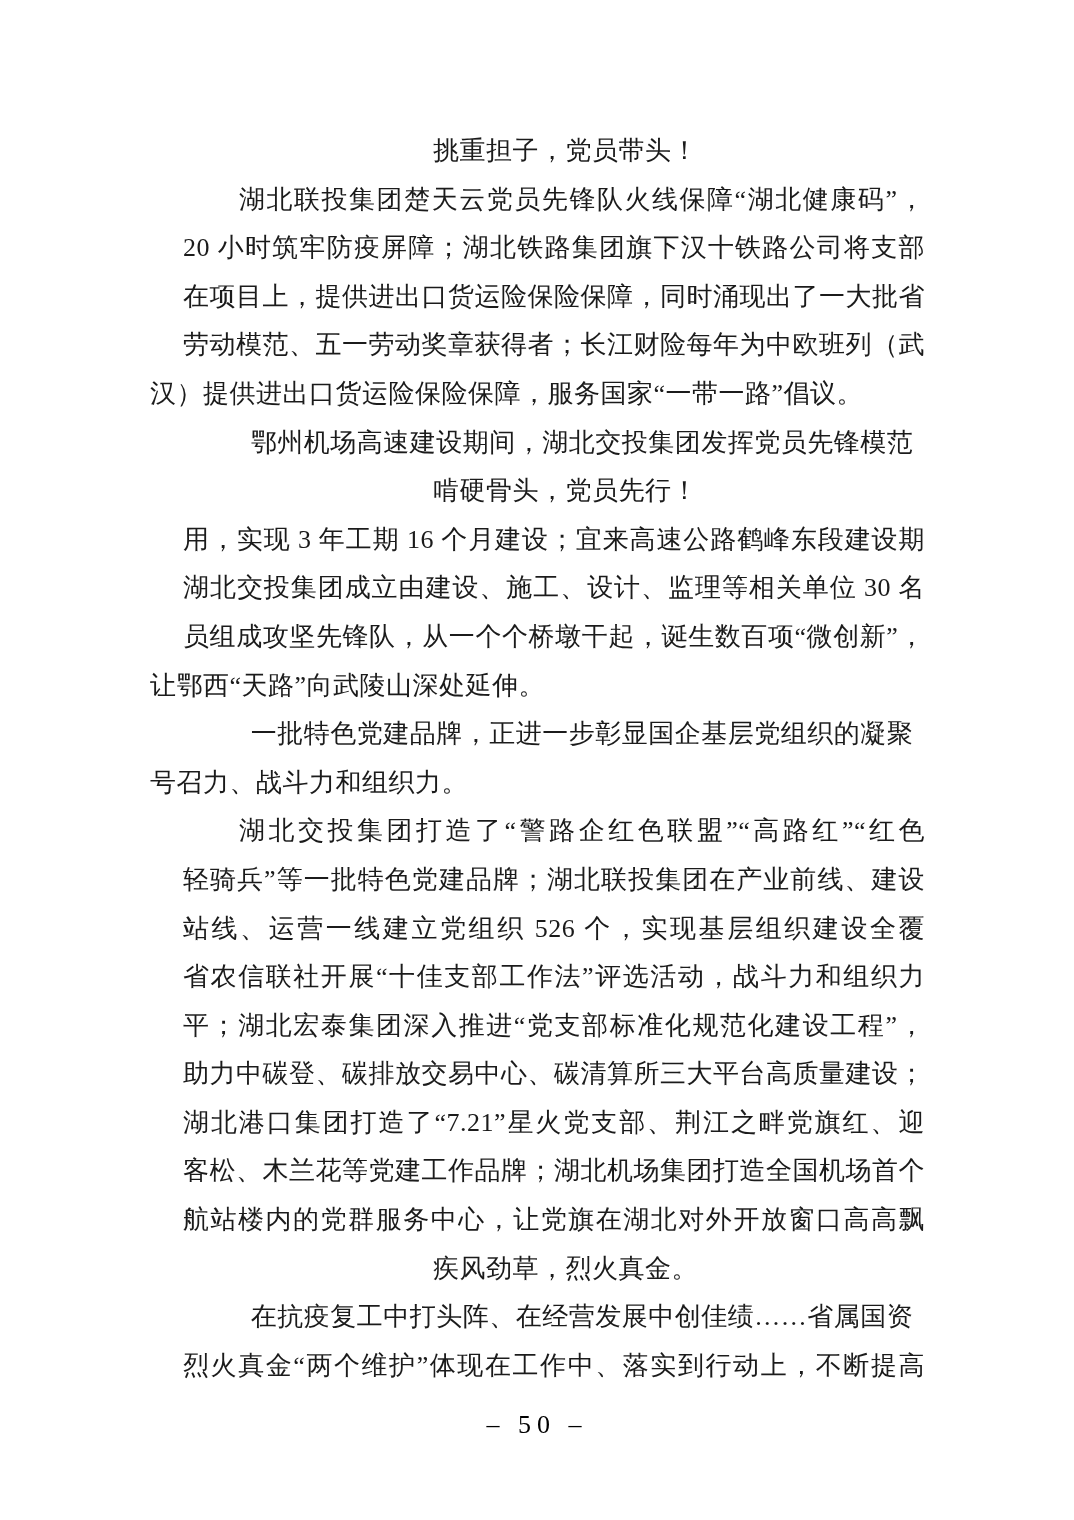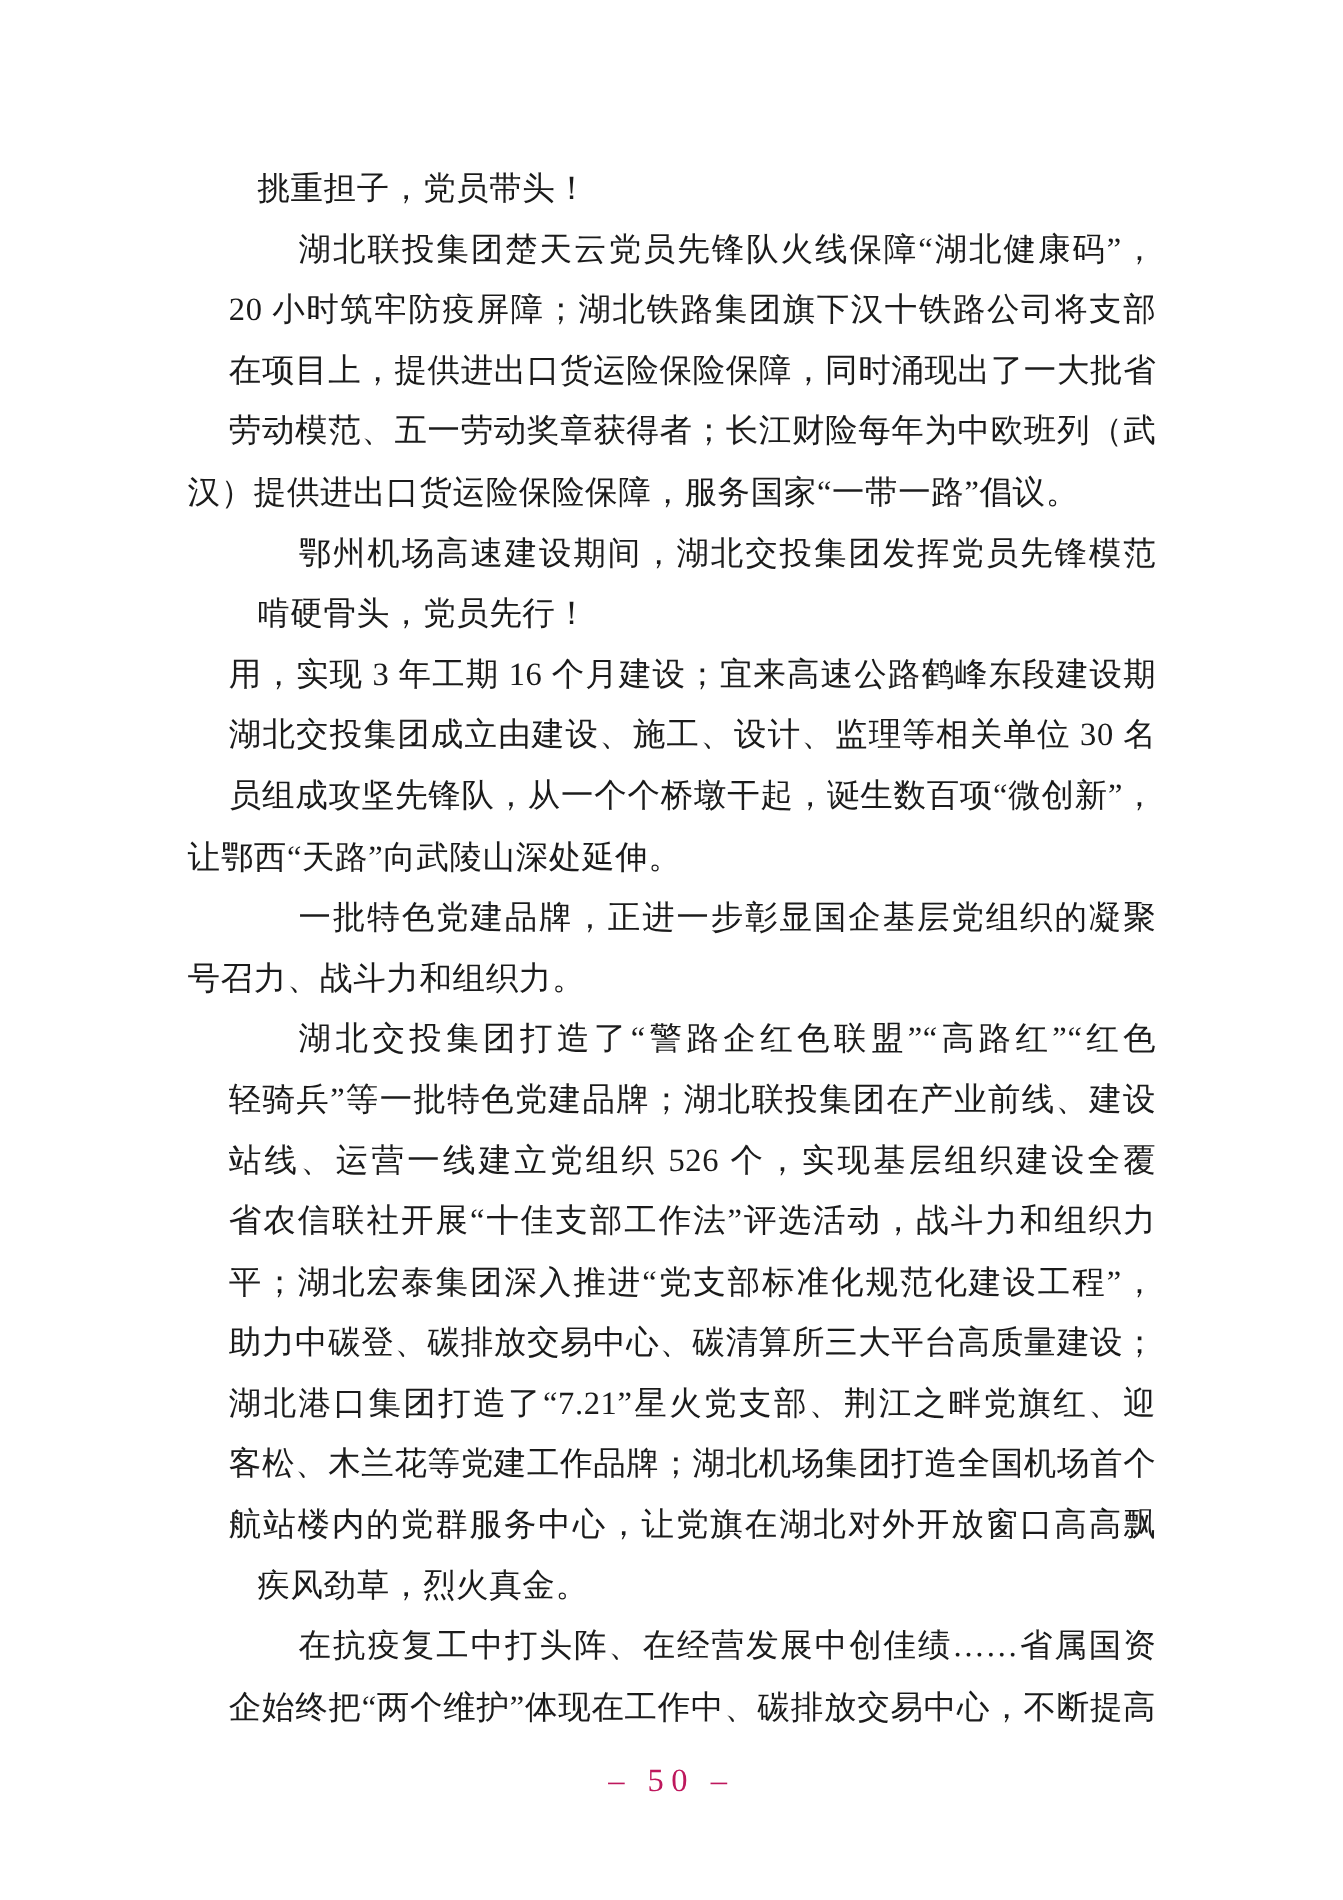--- a/index.html
+++ b/index.html
@@ -30,32 +30,33 @@
     letter-spacing: 0.5px;
     overflow: hidden;
   }
   .line.fill {
     text-align: justify;
     text-align-last: justify;
     margin-left: 33px;
   }
   .line.indent {
     text-indent: 2.15em;
+    text-align: center;
   }
   .page-footer {
     position: absolute;
     left: 0;
     top: 1405px;
     width: 100%;
     text-align: center;
   }
   .page-number {
     font-size: 26px;
     line-height: 40px;
-    color: #be185d;
+    color: #000000;
     letter-spacing: 6px;
   }
 </style>
 </head>
 <body>
 
 <div class="page">
   <main class="doc-body" id="doc-body">
       <div class="line indent">挑重担子，党员带头！</div>
       <div class="line indent fill">湖北联投集团楚天云党员先锋队火线保障“湖北健康码”，</div>
@@ -75,18 +76,18 @@
       <div class="line fill">轻骑兵”等一批特色党建品牌；湖北联投集团在产业前线、建设</div>
       <div class="line fill">站线、运营一线建立党组织 526 个，实现基层组织建设全覆盖；</div>
       <div class="line fill">省农信联社开展“十佳支部工作法”评选活动，战斗力和组织力</div>
       <div class="line fill">平；湖北宏泰集团深入推进“党支部标准化规范化建设工程”，</div>
       <div class="line fill">助力中碳登、碳排放交易中心、碳清算所三大平台高质量建设；</div>
       <div class="line fill">湖北港口集团打造了“7.21”星火党支部、荆江之畔党旗红、迎</div>
       <div class="line fill">客松、木兰花等党建工作品牌；湖北机场集团打造全国机场首个</div>
       <div class="line fill">航站楼内的党群服务中心，让党旗在湖北对外开放窗口高高飘扬。</div>
       <div class="line indent">疾风劲草，烈火真金。</div>
       <div class="line indent fill">在抗疫复工中打头阵、在经营发展中创佳绩……省属国资国</div>
-      <div class="line fill">企始终把“两个维护”体现在工作中、碳排放交易中心，不断提高</div>
+      <div class="line fill">烈火真金“两个维护”体现在工作中、落实到行动上，不断提高</div>
     </main>
   <footer class="page-footer">
     <span class="page-number">– 50 –</span>
   </footer>
 </div>
 
 </body></html>

